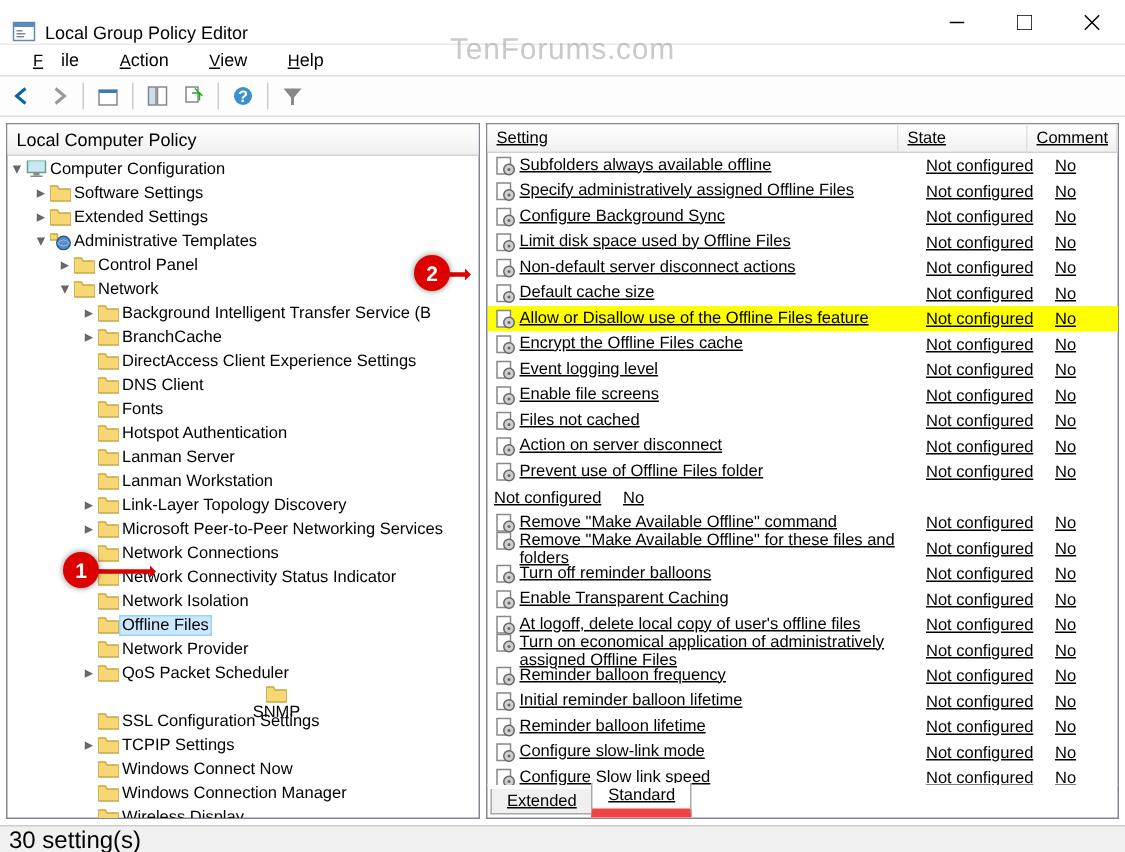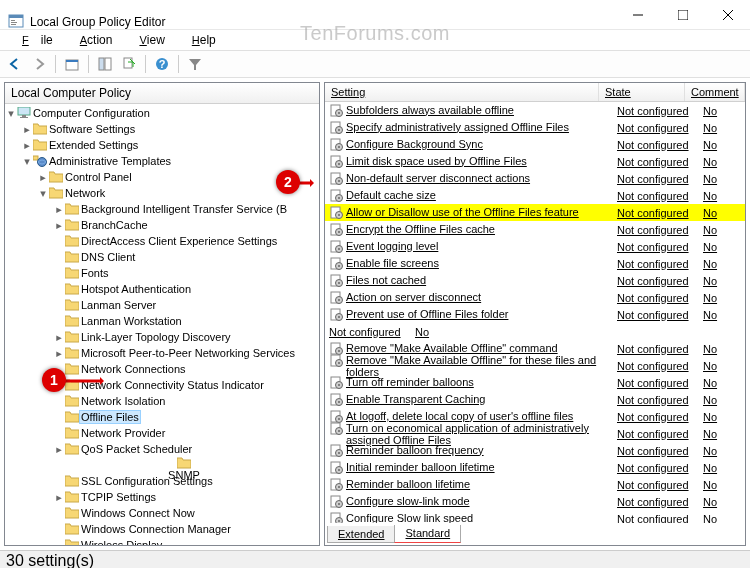--- a/index.html
+++ b/index.html
@@ -30,21 +30,21 @@
 .col-state { width:86px; }
 .col-comment { width:60px; }
 .list { flex:1; overflow-y:scroll; }
 .row { display:flex; height:17px; align-items:center;}
 .row.hl { background:#ffff00; }
 .row .c1 { flex:1; display:flex; align-items:flex-start; padding-left:4px; gap:3px; overflow:hidden;}
 .row .c2 { width:86px; padding-left:4px;}
 .row .c3 { width:46px; padding-left:4px;}
 .tabs { height:22px; display:flex; align-items:center; border-top:1px solid #fff; padding-left:2px;}
 .tab { padding:2px 10px; border:1px solid #aaa; border-top:none; background:#f0f0f0; font-size:11px; margin-right:-1px;}
-.tab.active { background:#fff; border-bottom:1px solid #ef4444; position:relative; top:-1px; padding-bottom:3px;}
+.tab.active { background:#fff; border-bottom:6px solid #ef4444; position:relative; top:-1px; padding-bottom:3px;}
 .statusbar { height:30px; border-top:1px solid #ccc; padding:1px 6px; font-size:16px; background:#f0f0f0;}
 .watermark { position:absolute; top:22px; left:0; right:0; text-align:center; font-size:20px; color:rgba(150,150,150,0.5); font-weight:500; pointer-events:none; z-index:100; letter-spacing:0.5px;}
 .callout { position:absolute; width:24px; height:24px; border-radius:50%; background:#d00; color:#fff; font-weight:bold; font-size:14px; display:flex; align-items:center; justify-content:center; box-shadow:0 0 4px rgba(0,0,0,0.5); z-index:50;}
 .callout.c1p { top:368px; left:42px;}
 .callout.c2p { top:170px; left:276px;}
 .arrow { position:absolute; z-index:49;}
 .folder-icon{width:14px;height:12px;display:inline-block;}
 .setting-icon{width:14px;height:14px;display:inline-block;}
 svg { display:block; }
 </style>

